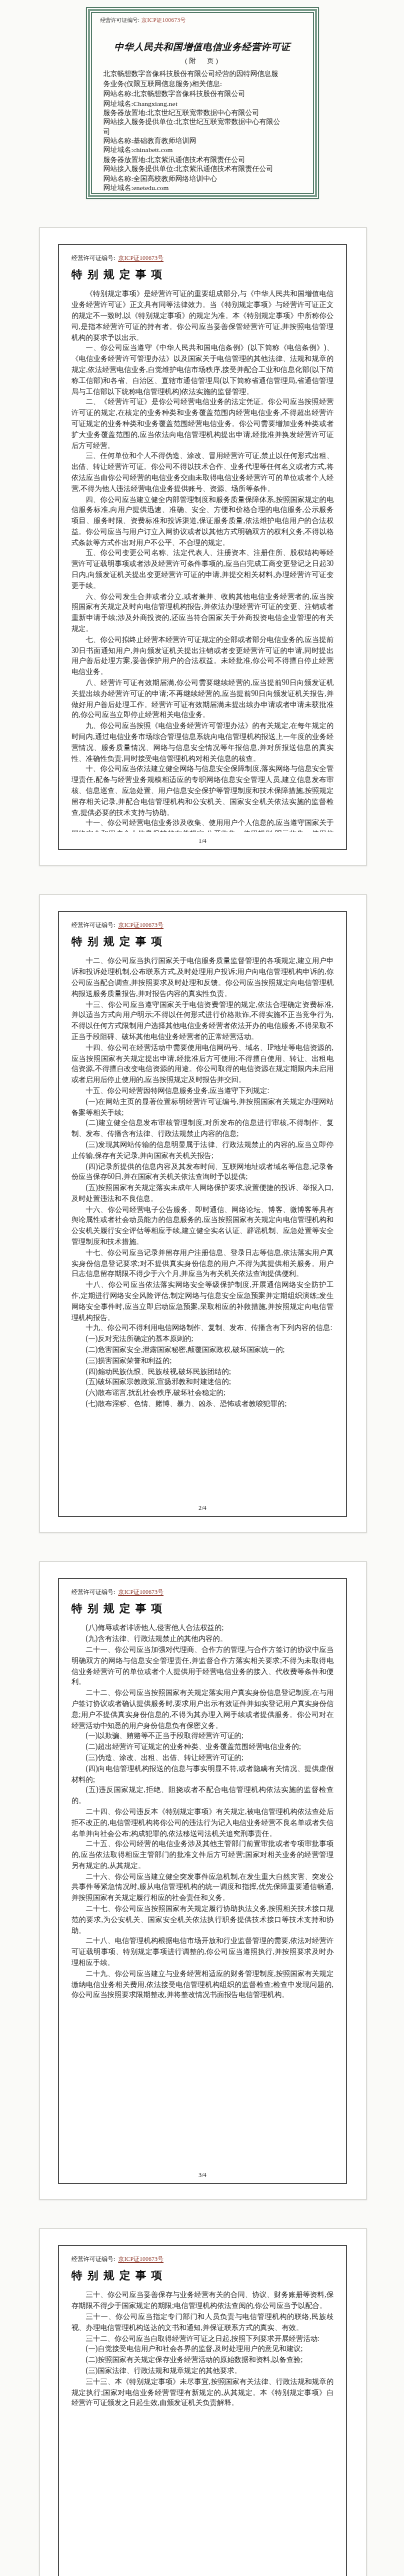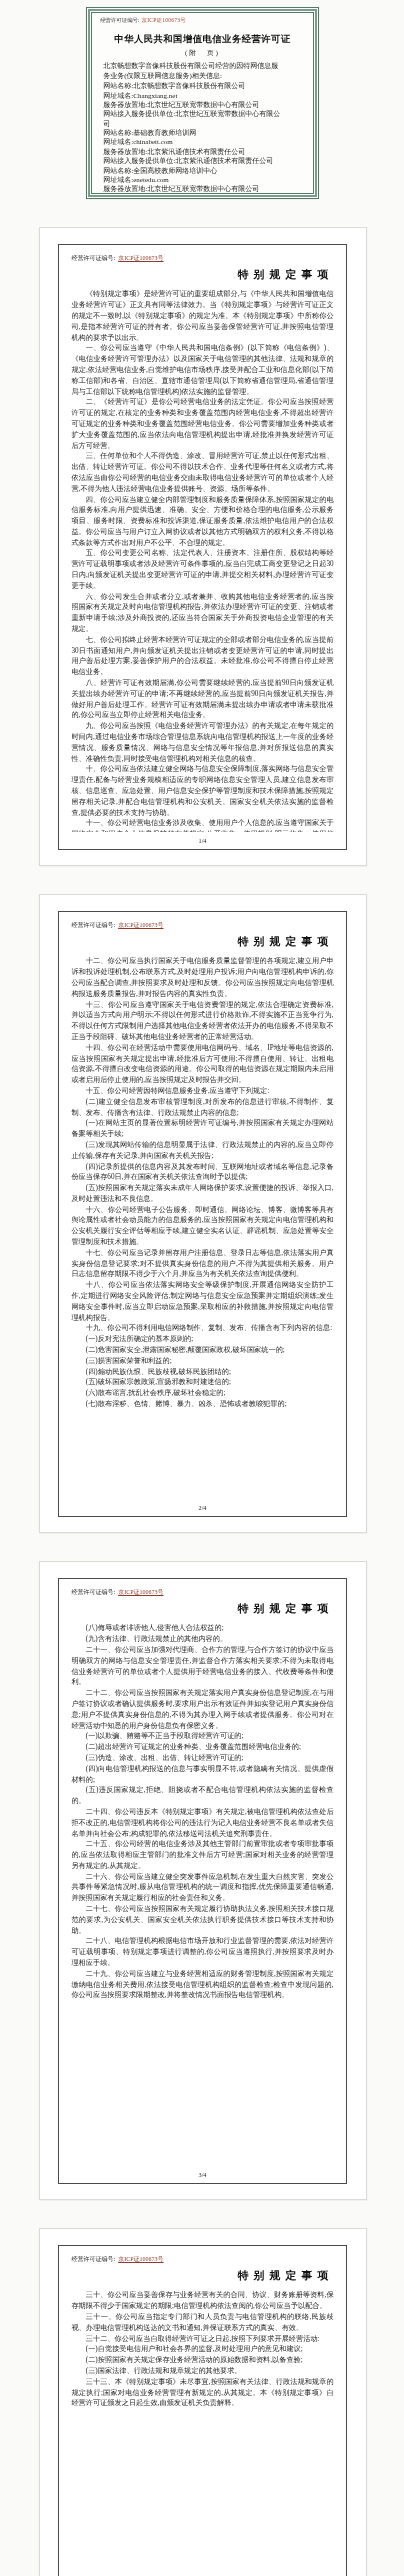--- a/index.html
+++ b/index.html
@@ -15,23 +15,24 @@
     width:233px; height:192px; margin:7.2px auto 0;
     background:#fdfdfb; box-shadow:0 0.5px 1.5px rgba(0,0,0,.12);
     box-sizing:border-box;
   }
   .cb-outer { height:100%; box-sizing:border-box; border:1px solid #527a67; padding:1px; }
   .cb-mid   { height:100%; box-sizing:border-box; border:2.6px solid #7a9c8b; padding:1px; }
   .cb-inner { height:100%; box-sizing:border-box; border:0.5px solid #527a67; padding:4.1px 8.2px 3.1px; overflow:hidden; }
   .cert-header { font-size:5.4px; color:#333; }
   .cert-header .lic-num { color:#9b3b2e; margin-left:2.1px; letter-spacing:0.3px; }
   .cert-title {
-    margin:9px 0 0; text-align:center; font-size:9.3px; font-weight:bold;
+    margin:17px 0 0; text-align:center; font-size:9.3px; font-weight:bold;
     letter-spacing:0.5px; color:#111;
     font-family:"Liberation Serif","DejaVu Serif",serif;
+    font-style:italic;
   }
   .cert-subtitle { text-align:center; font-size:6.7px; letter-spacing:2.1px; margin:2.6px 0 4.6px; }
   .cert-body { width:179px; margin-left:3.1px; font-size:7px; line-height:1.34; }
   .cert-intro { margin-bottom:1px; }
   .entry-row { }
   .entry-label { }
   .entry-value { }
 
   
   .sp-page {
@@ -44,21 +45,21 @@
     position:absolute; top:15.5px; left:18.5px; right:18.5px; bottom:15.5px;
     border:0.5px solid #4a4a4a; box-sizing:border-box;
     padding:9.3px 12.4px 5.2px; display:flex; flex-direction:column;
   }
   .sp-header { font-size:6px; color:#222; flex:0 0 auto; }
   .sp-header .sp-num {
     margin-left:3.1px; color:#8f3a2d;
     text-decoration:underline; text-underline-offset:1px;
   }
   .sp-title {
-    margin:5.2px 0 7.2px; flex:0 0 auto; text-align:right;
+    margin:5.2px 0 7.2px; flex:0 0 auto; text-align:left;
     font-size:10.8px; font-weight:bold; letter-spacing:5.2px; color:#111;
     font-family:"Liberation Sans","DejaVu Sans",sans-serif;
   }
   .sp-body {
     flex:1 1 auto; overflow:hidden;
     font-size:7.2px; line-height:10.8px; text-align:justify; color:#1c1c1c;
   }
   .sp-body .para { text-indent:2em;font-family:Liberation Serif, serif; }
   .sp-pageno { flex:0 0 auto; text-align:center; font-size:6.2px; padding-top:4.1px; color:#222; }
 </style>
@@ -126,22 +127,22 @@
     <div class="sp-frame">
       <div class="sp-header">
         <span>经营许可证编号:</span><span class="sp-num">京ICP证100673号</span>
       </div>
       <h2 class="sp-title">特别规定事项</h2>
       <div class="sp-body">
           <div class="para">十二、你公司应当执行国家关于电信服务质量监督管理的各项规定,建立用户申诉和投诉处理机制,公布联系方式,及时处理用户投诉;用户向电信管理机构申诉的,你公司应当配合调查,并按照要求及时处理和反馈。你公司应当按照规定向电信管理机构报送服务质量报告,并对报告内容的真实性负责。</div>
           <div class="para">十三、你公司应当遵守国家关于电信资费管理的规定,依法合理确定资费标准,并以适当方式向用户明示;不得以任何形式进行价格欺诈,不得实施不正当竞争行为,不得以任何方式限制用户选择其他电信业务经营者依法开办的电信服务,不得采取不正当手段阻碍、破坏其他电信业务经营者的正常经营活动。</div>
           <div class="para">十四、你公司在经营活动中需要使用电信网码号、域名、IP地址等电信资源的,应当按照国家有关规定提出申请,经批准后方可使用;不得擅自使用、转让、出租电信资源,不得擅自改变电信资源的用途。你公司取得的电信资源在规定期限内未启用或者启用后停止使用的,应当按照规定及时报告并交回。</div>
           <div class="para">十五、你公司经营因特网信息服务业务,应当遵守下列规定:</div>
+          <div class="para">(一)在网站主页的显著位置标明经营许可证编号,并按照国家有关规定办理网站备案等相关手续;</div>
           <div class="para">(二)建立健全信息发布审核管理制度,对所发布的信息进行审核,不得制作、复制、发布、传播含有法律、行政法规禁止内容的信息;</div>
-          <div class="para">(一)在网站主页的显著位置标明经营许可证编号,并按照国家有关规定办理网站备案等相关手续;</div>
           <div class="para">(三)发现其网站传输的信息明显属于法律、行政法规禁止的内容的,应当立即停止传输,保存有关记录,并向国家有关机关报告;</div>
           <div class="para">(四)记录所提供的信息内容及其发布时间、互联网地址或者域名等信息,记录备份应当保存60日,并在国家有关机关依法查询时予以提供;</div>
           <div class="para">(五)按照国家有关规定落实未成年人网络保护要求,设置便捷的投诉、举报入口,及时处置违法和不良信息。</div>
           <div class="para">十六、你公司经营电子公告服务、即时通信、网络论坛、博客、微博客等具有舆论属性或者社会动员能力的信息服务的,应当按照国家有关规定向电信管理机构和公安机关履行安全评估等相应手续,建立健全实名认证、辟谣机制、应急处置等安全管理制度和技术措施。</div>
           <div class="para">十七、你公司应当记录并留存用户注册信息、登录日志等信息,依法落实用户真实身份信息登记要求;对不提供真实身份信息的用户,不得为其提供相关服务。用户日志信息留存期限不得少于六个月,并应当为有关机关依法查询提供便利。</div>
           <div class="para">十八、你公司应当依法落实网络安全等级保护制度,开展通信网络安全防护工作,定期进行网络安全风险评估,制定网络与信息安全应急预案并定期组织演练;发生网络安全事件时,应当立即启动应急预案,采取相应的补救措施,并按照规定向电信管理机构报告。</div>
           <div class="para">十九、你公司不得利用电信网络制作、复制、发布、传播含有下列内容的信息:</div>
           <div class="para">(一)反对宪法所确定的基本原则的;</div>
           <div class="para">(二)危害国家安全,泄露国家秘密,颠覆国家政权,破坏国家统一的;</div>
           <div class="para">(三)损害国家荣誉和利益的;</div>

